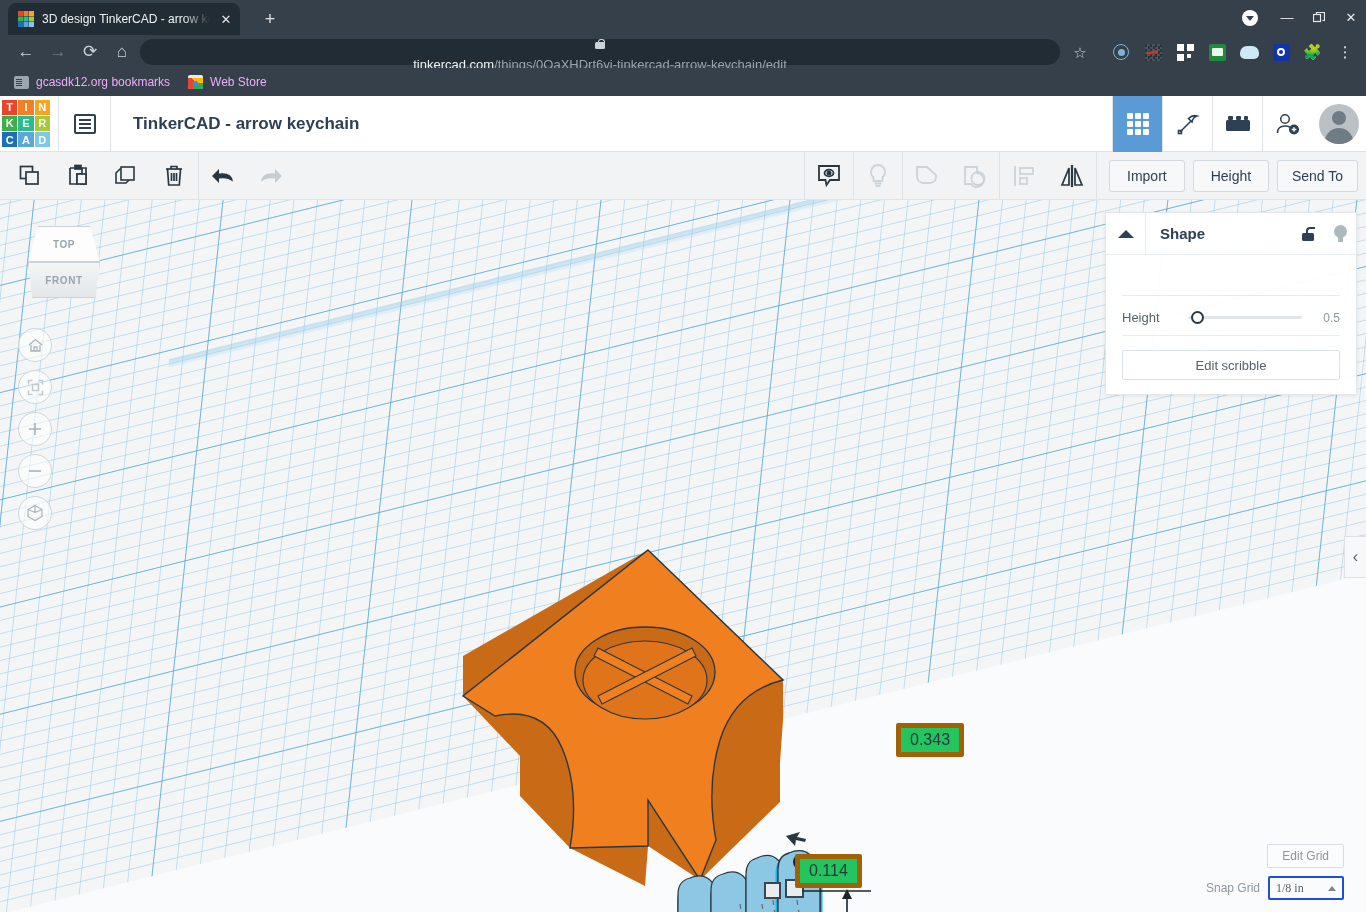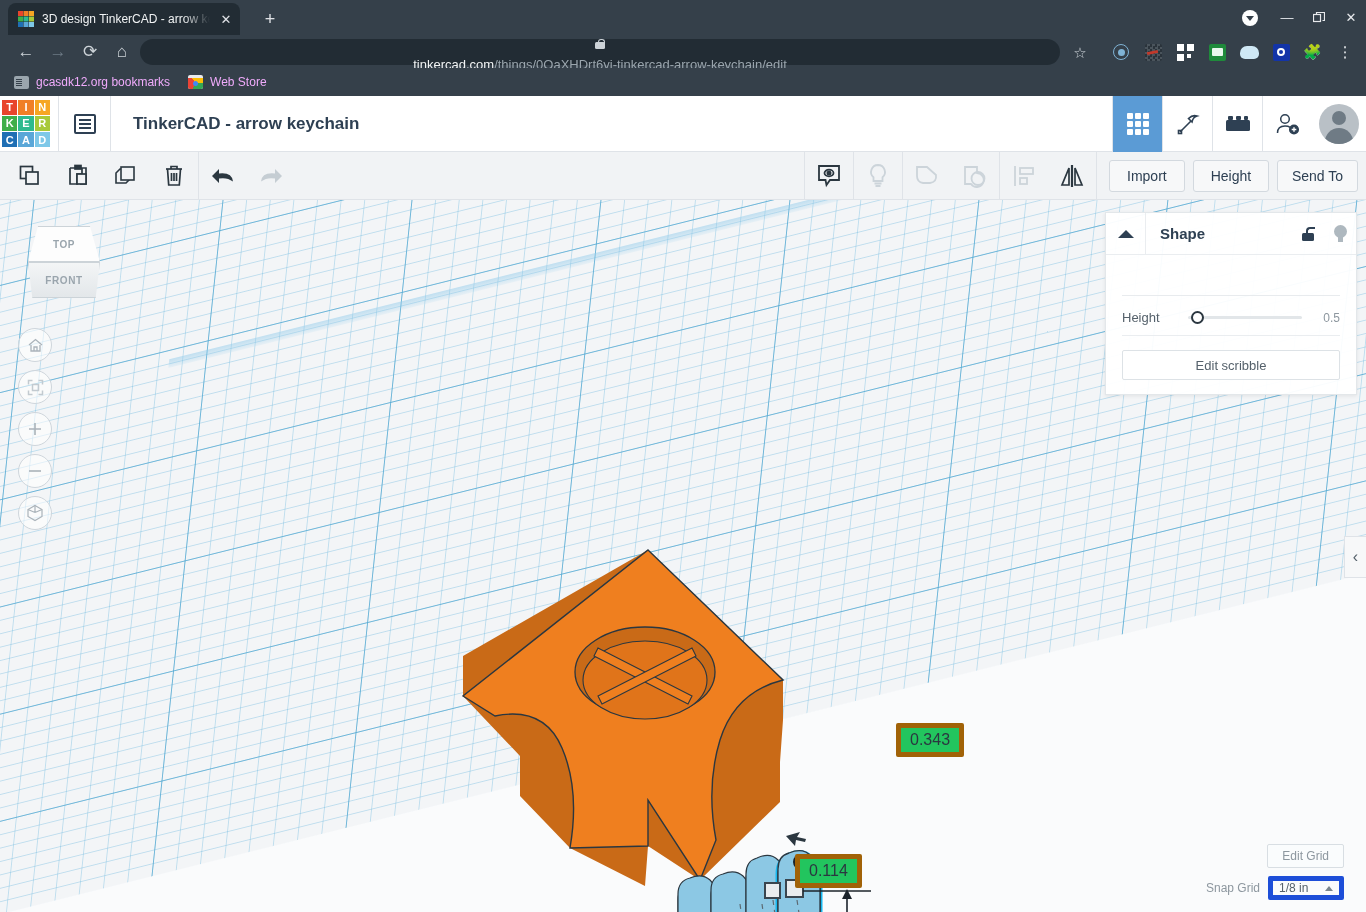--- a/index.html
+++ b/index.html
@@ -235,22 +235,22 @@
   
   .edit-grid-btn {
     position: absolute; right: 22px; bottom: 44px; height: 24px; padding: 0 14px;
     background: rgba(250,251,252,0.82); border: 1px solid #d8dee3; border-radius: 2px;
     font-size: 12px; color: #8d979f; display: flex; align-items: center;
   }
   .snap-row { position: absolute; right: 22px; bottom: 12px; display: flex; align-items: center; gap: 8px; }
   .snap-label { font-size: 12px; color: #8d979f; }
   .snap-select {
     height: 24px; width: 76px; padding: 0 6px; background: rgba(250,251,252,0.9);
-    border: 5px solid #1d4ed8; border-radius: 2px;
-    font-size: 12px; color: #55616b; display: flex; align-items: center; justify-content: space-between;
+    border: 2px solid #1d4ed8; border-radius: 2px;
+    font-size: 12px; color: #55616b; display: flex; align-items: center; justify-content: space-between; font-family: Liberation Serif, serif;
   }
   .caret-up { width: 0; height: 0; border-left: 4px solid transparent;
     border-right: 4px solid transparent; border-bottom: 5px solid #7a858d; }
 
   
   .inspector {
     position: absolute; right: 9px; top: 12px; width: 252px;
     background: rgba(255,255,255,0.96); border: 1px solid #e3e7ea;
     box-shadow: 0 1px 4px rgba(0,0,0,0.08);
   }

